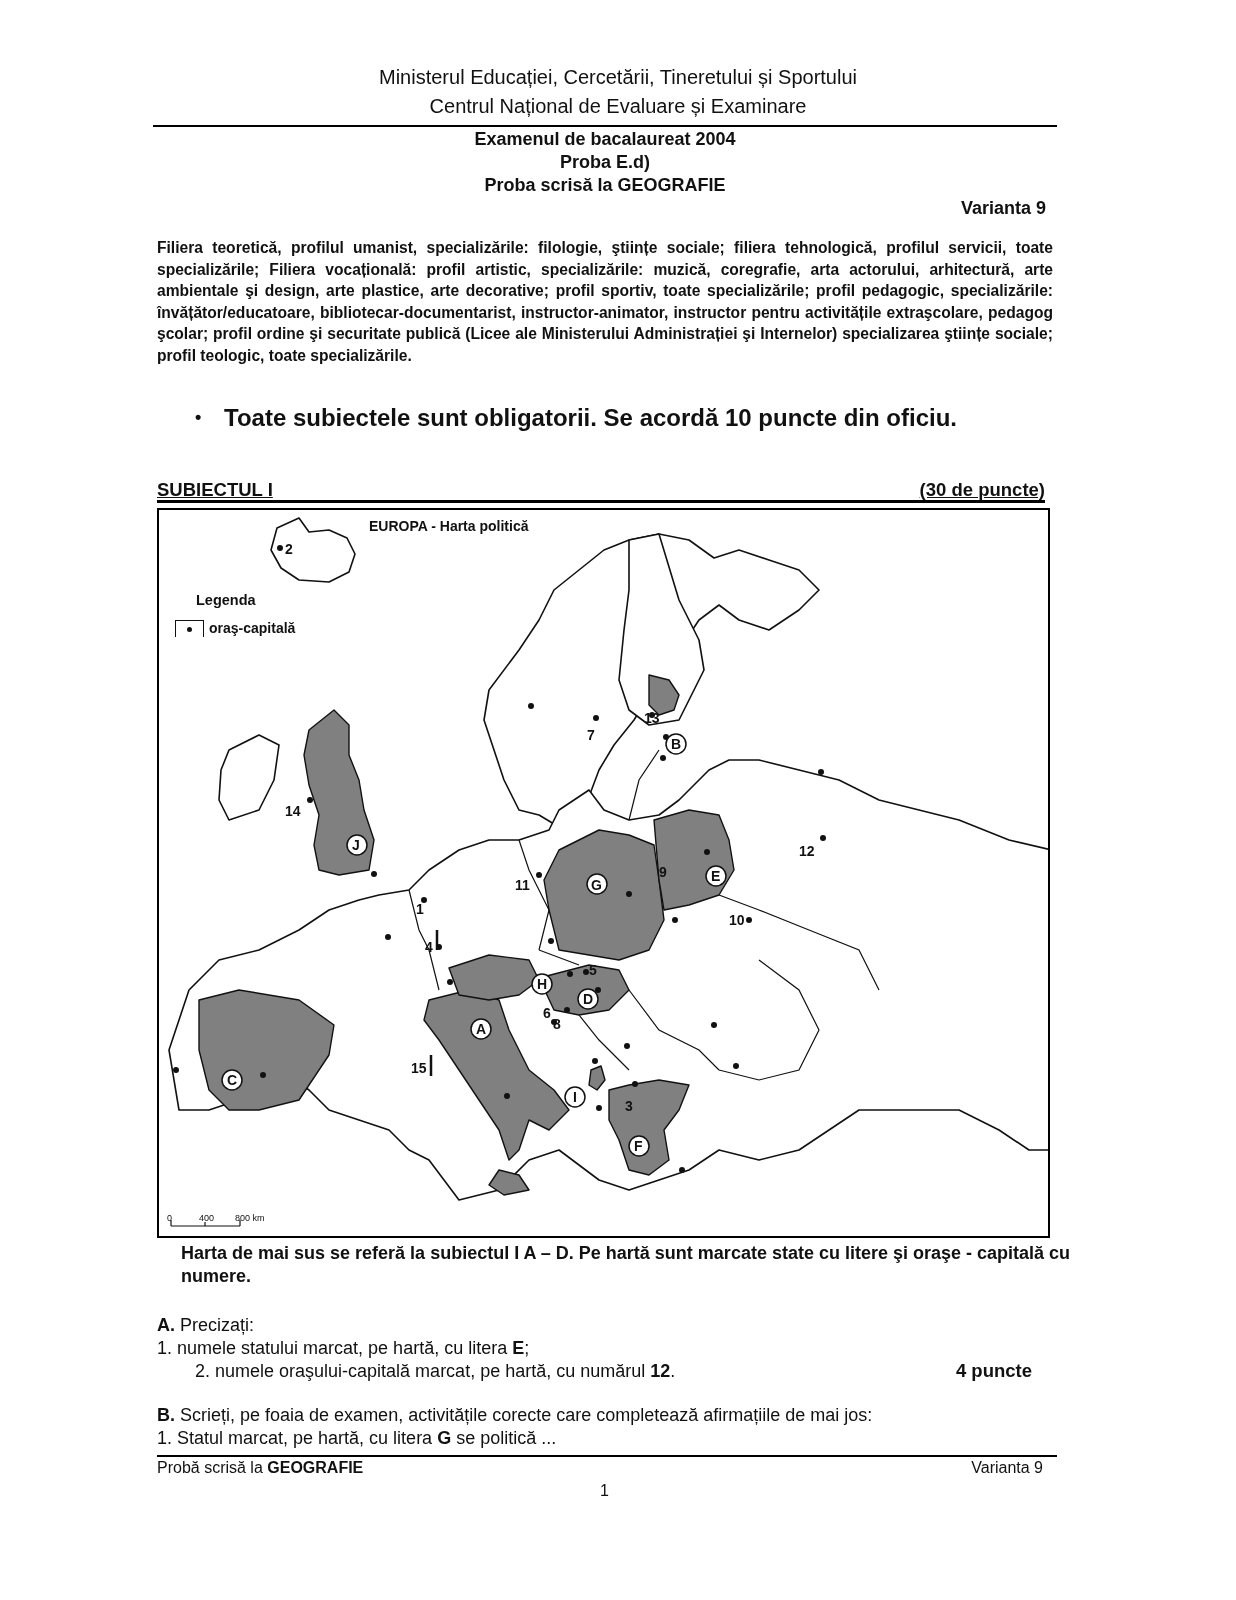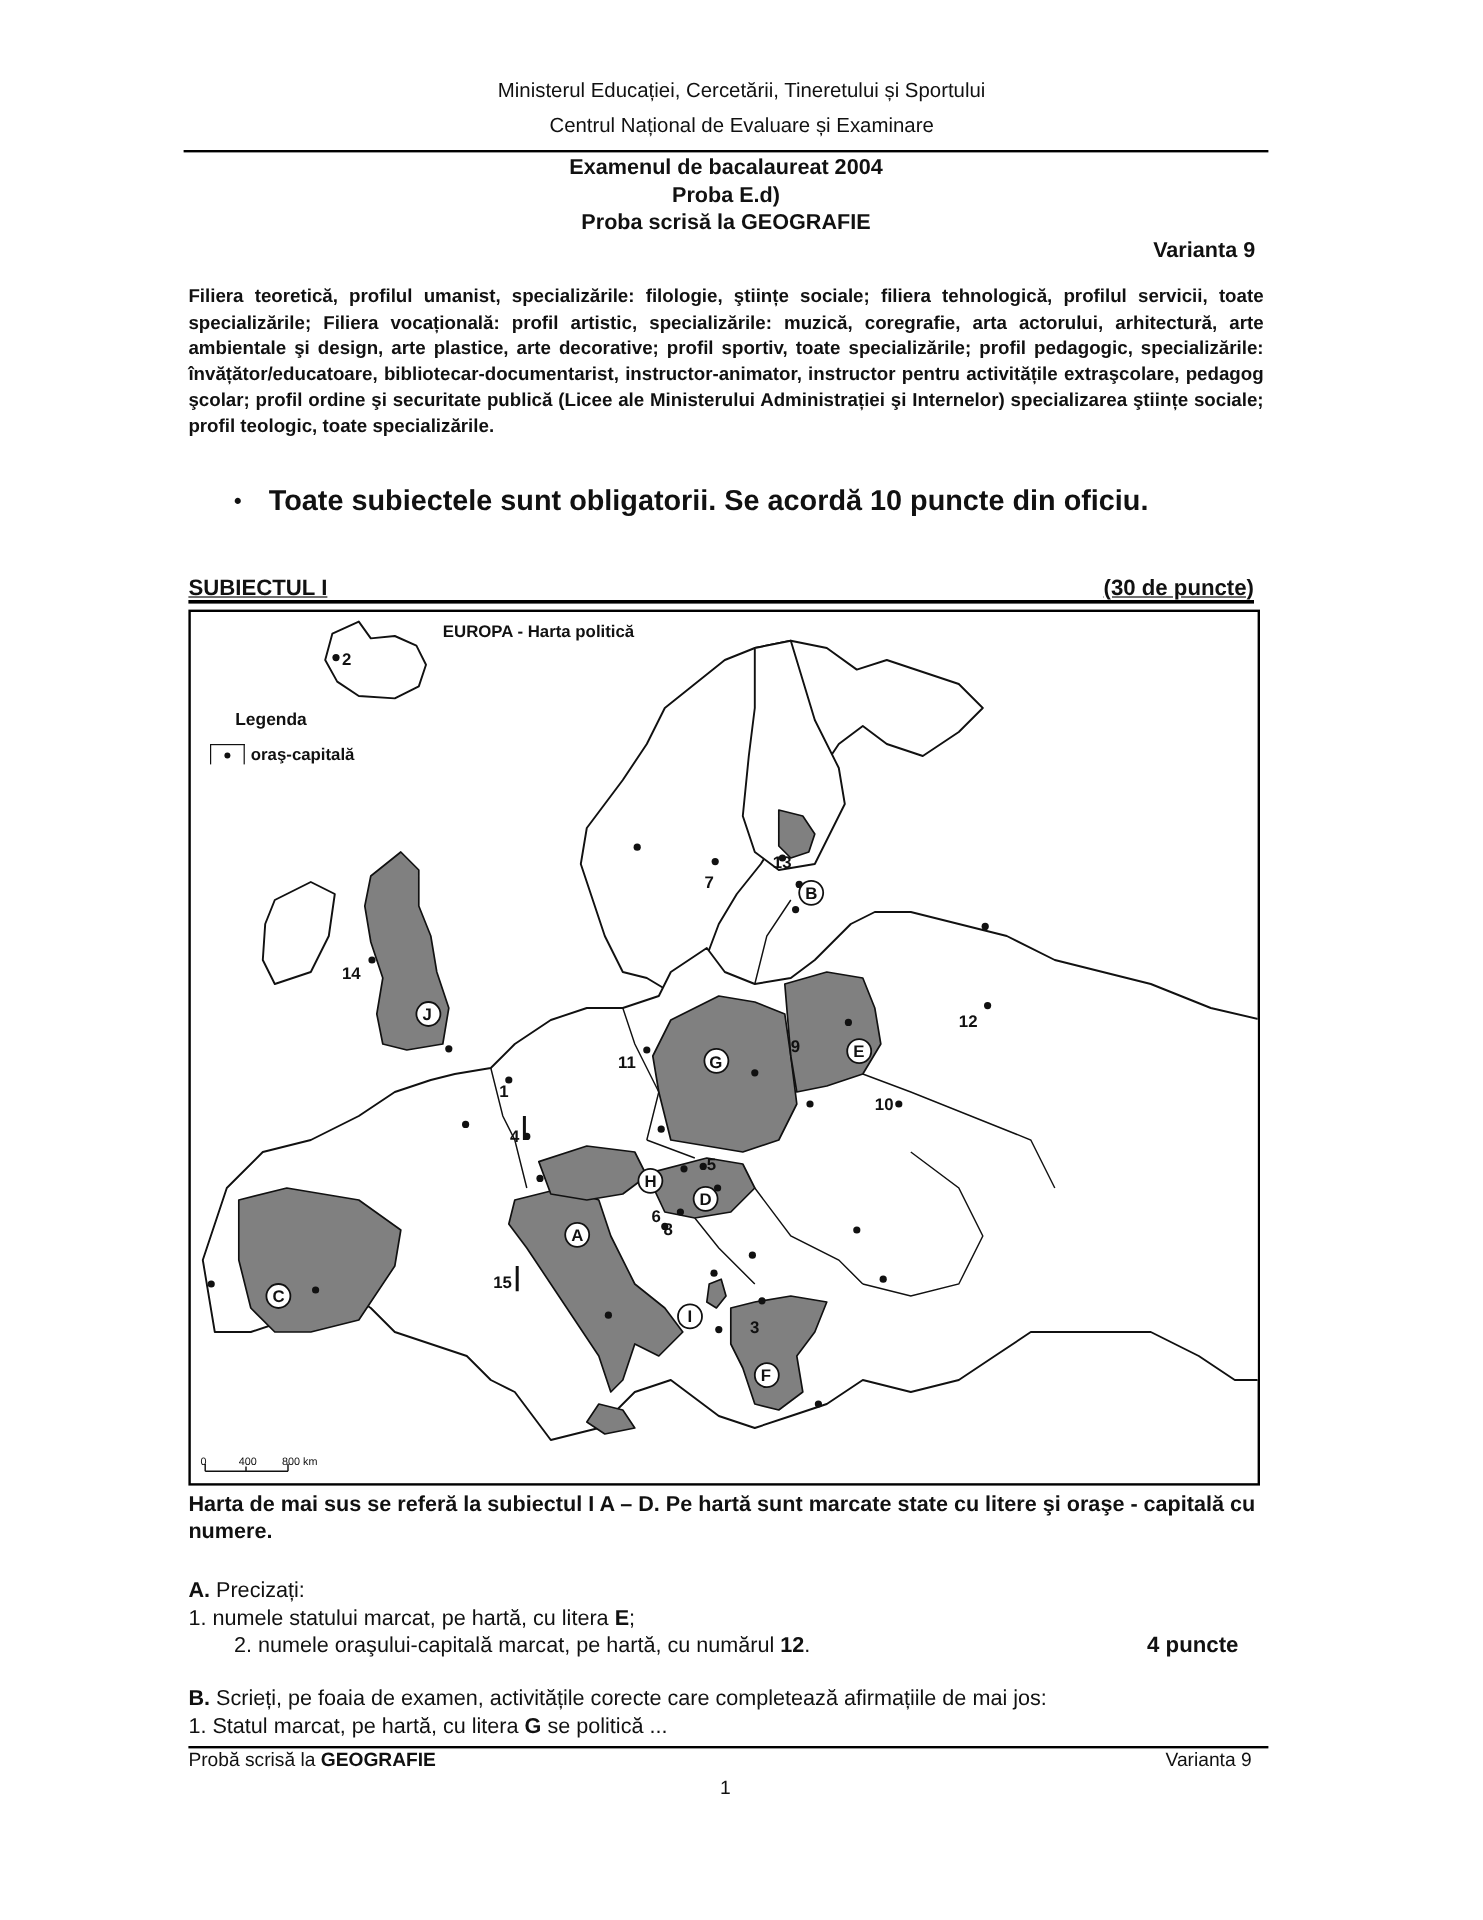--- a/index.html
+++ b/index.html
@@ -1,20 +1,20 @@
 <!DOCTYPE html>
 <html><head>
 <meta charset="utf-8">
 <style>
   html, body { margin: 0; padding: 0; background: #ffffff; }
   body { width: 1236px; height: 1600px; position: relative; overflow: hidden;
          font-family: "Liberation Sans", "DejaVu Sans", sans-serif; color: #111; }
   .abs { position: absolute; }
   .center { text-align: center; }
-  .hdr-small { font-size: 17px; left: 0; width: 1236px; }
+  .hdr-small { font-size: 20px; left: 0; width: 1236px; }
   .rule { position: absolute; left: 153px; width: 904px; background: #000; }
   .title { font-size: 18px; font-weight: bold; left: 0; width: 1210px; line-height: 23px; }
   .variant { font-size: 18px; font-weight: bold; right: 190px; }
   .intro { left: 157px; width: 896px; font-size: 15.6px; font-weight: bold;
            text-align: justify; line-height: 21.5px; }
   .bullets { left: 195px; font-size: 24px; font-weight: bold; line-height: 25px; margin: 0; padding: 0; list-style: none; }
   .bullets li { position: relative; padding-left: 29px; }
   .bullets li::before { content: "\2022"; position: absolute; left: 0; top: 0; font-size: 18px; }
   .subj { left: 157px; width: 888px; font-size: 18.5px; font-weight: bold; }
   .subj .l { text-decoration: underline; }
@@ -210,21 +210,21 @@
   <div class="abs" style="left:37px;top:82px;font-size:14.5px;font-weight:bold;">Legenda</div>
   <div class="abs" style="left:16px;top:110px;width:27px;height:16px;border:1px solid #111;border-bottom:none;">
     <span class="abs" style="left:11px;top:6px;width:5px;height:5px;border-radius:50%;background:#111;"></span>
   </div>
   <div class="abs" style="left:50px;top:110px;font-size:14px;font-weight:bold;">oraş-capitală</div>
   <div class="abs" style="left:8px;top:703px;font-size:9px;">0</div>
   <div class="abs" style="left:40px;top:703px;font-size:9px;">400</div>
   <div class="abs" style="left:76px;top:703px;font-size:9px;">800 km</div>
 </div>
 
-<div class="abs caption" style="top:1242px;">Harta de mai sus se referă la subiectul I A – D. Pe hartă sunt marcate state cu litere şi oraşe - capitală cu numere.</div>
+<div class="abs caption" style="top:1242px;margin-left:24px;">Harta de mai sus se referă la subiectul I A – D. Pe hartă sunt marcate state cu litere şi oraşe - capitală cu numere.</div>
 
 <div class="abs q" style="top:1314px;">
   <b>A.</b>
   <span>Precizați:</span>
 </div>
 <div class="abs q" style="top:1337px;">
   <span>1. numele statului marcat, pe hartă, cu litera </span><b>E</b><span>;</span>
 </div>
 <div class="abs q" style="top:1360px;margin-left:38px;">
   <span>2. numele oraşului-capitală marcat, pe hartă, cu numărul </span><b>12</b><span>.</span>

